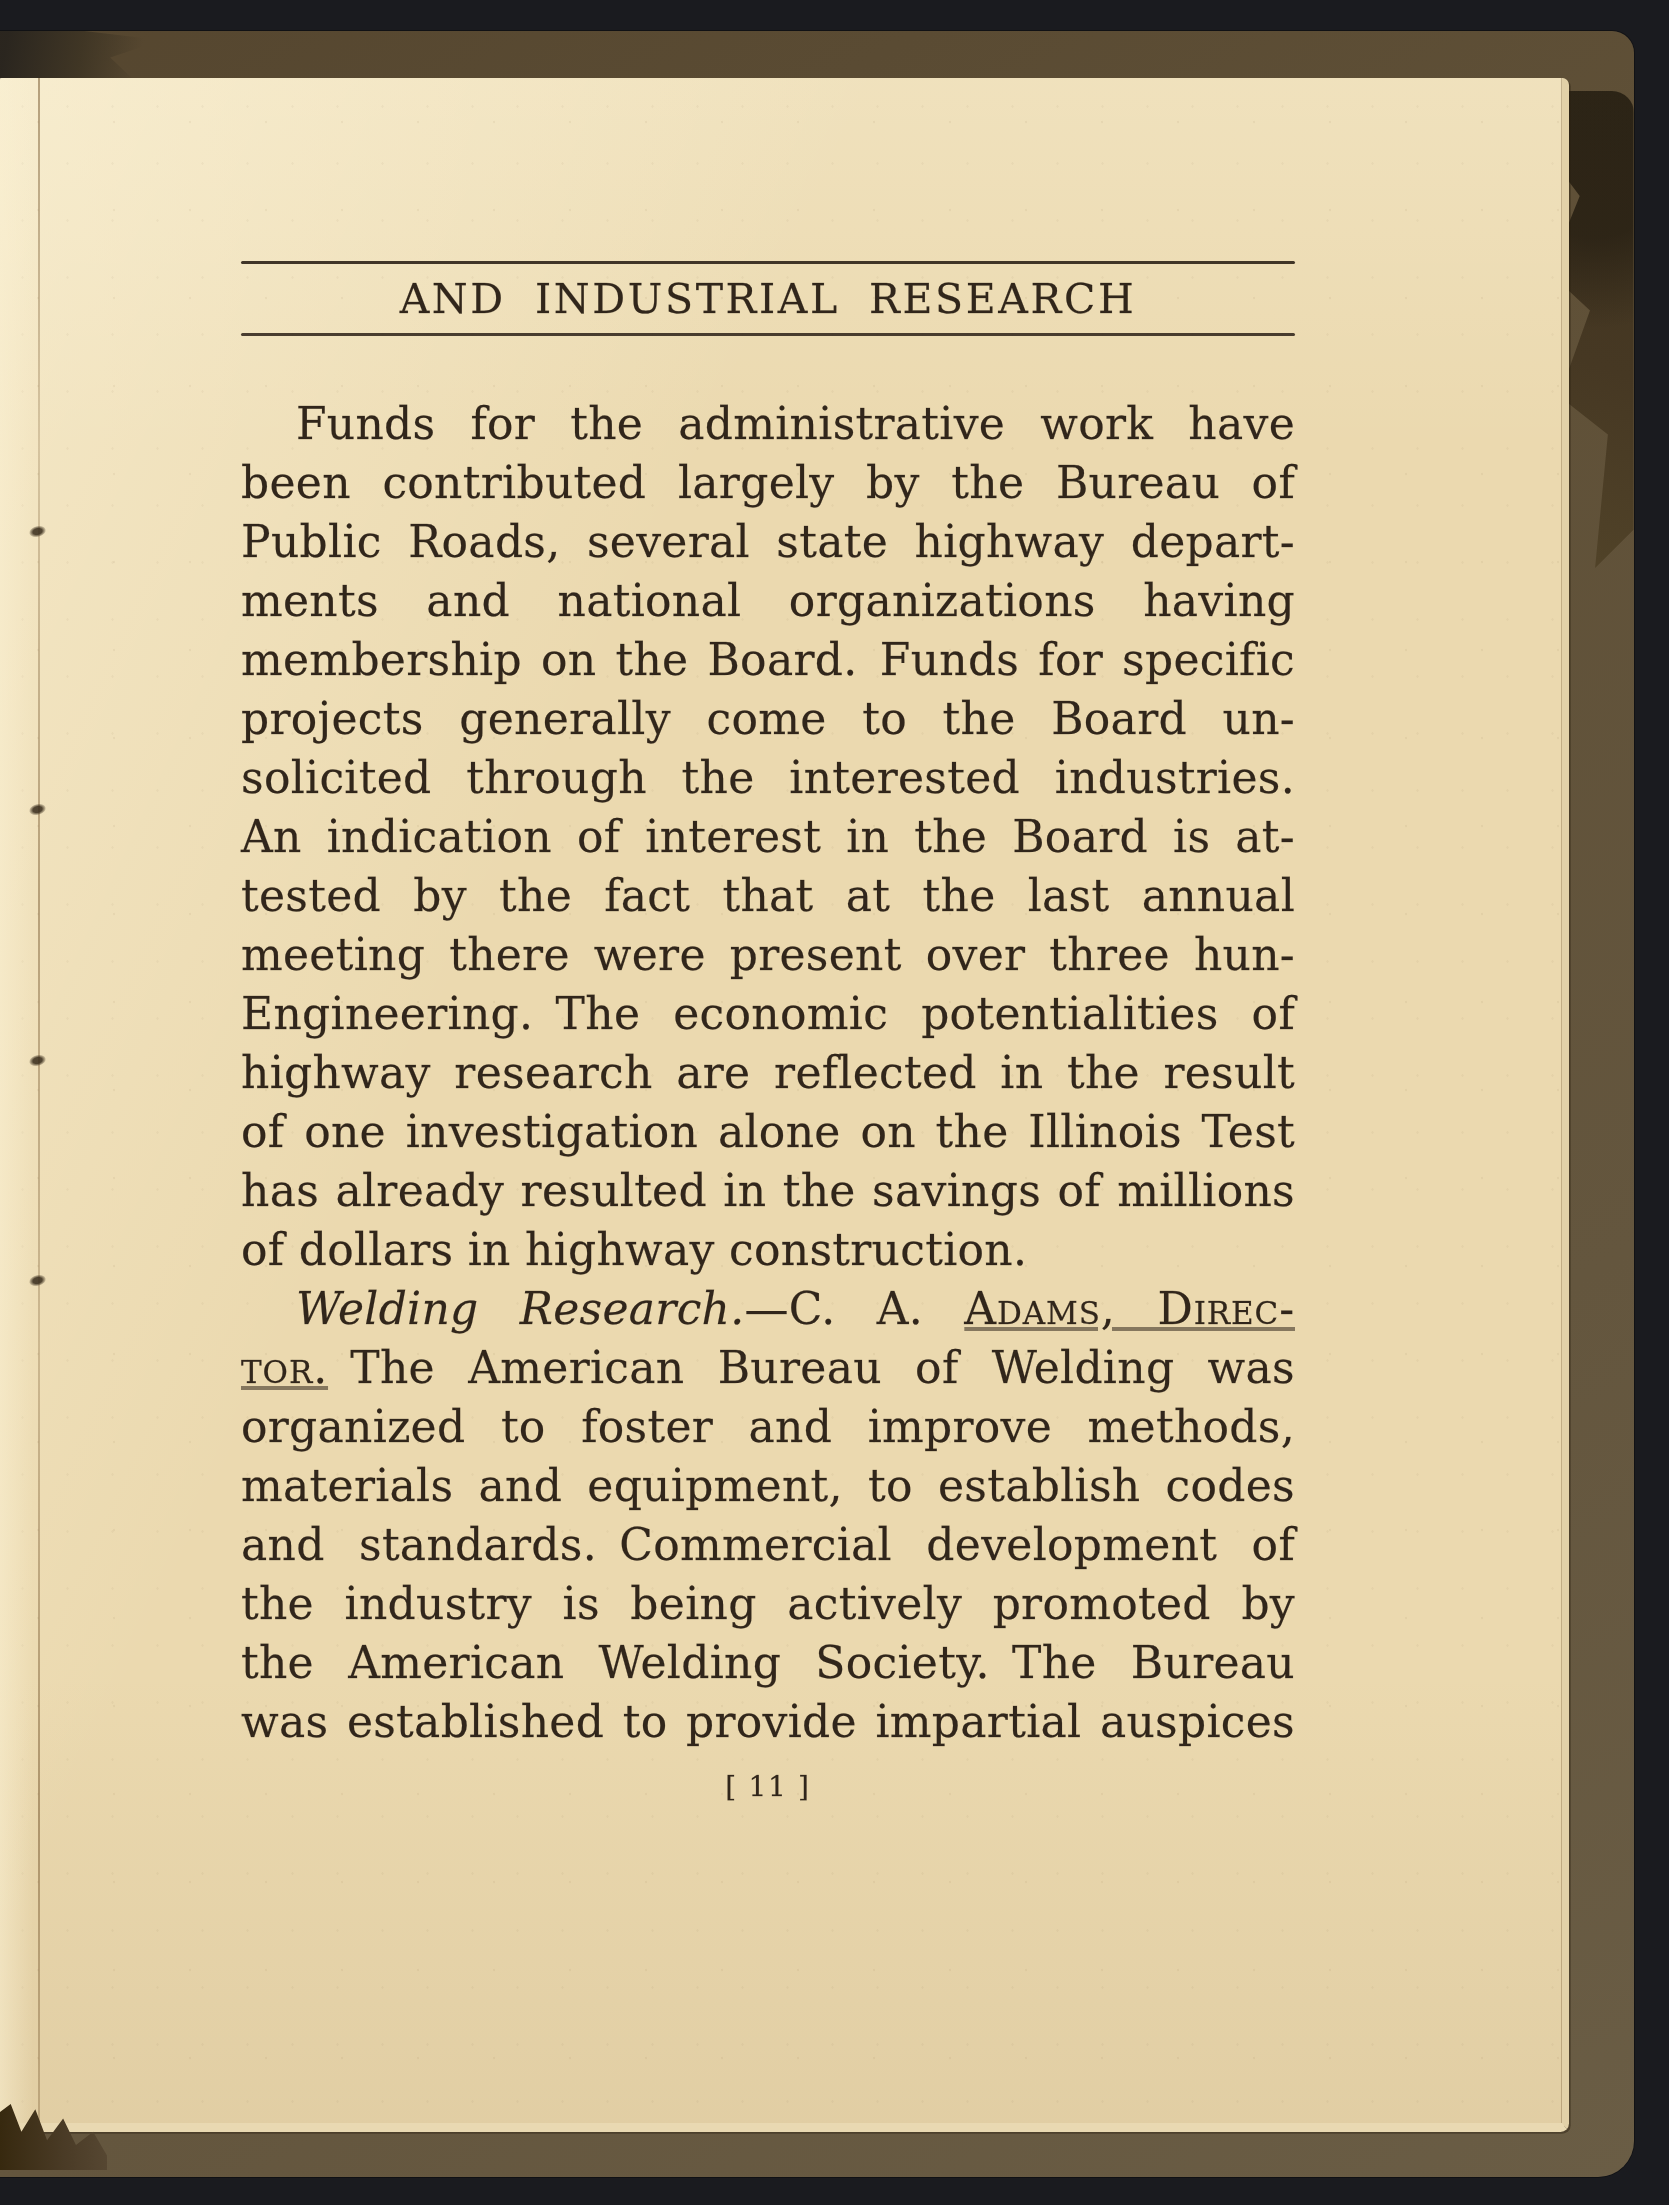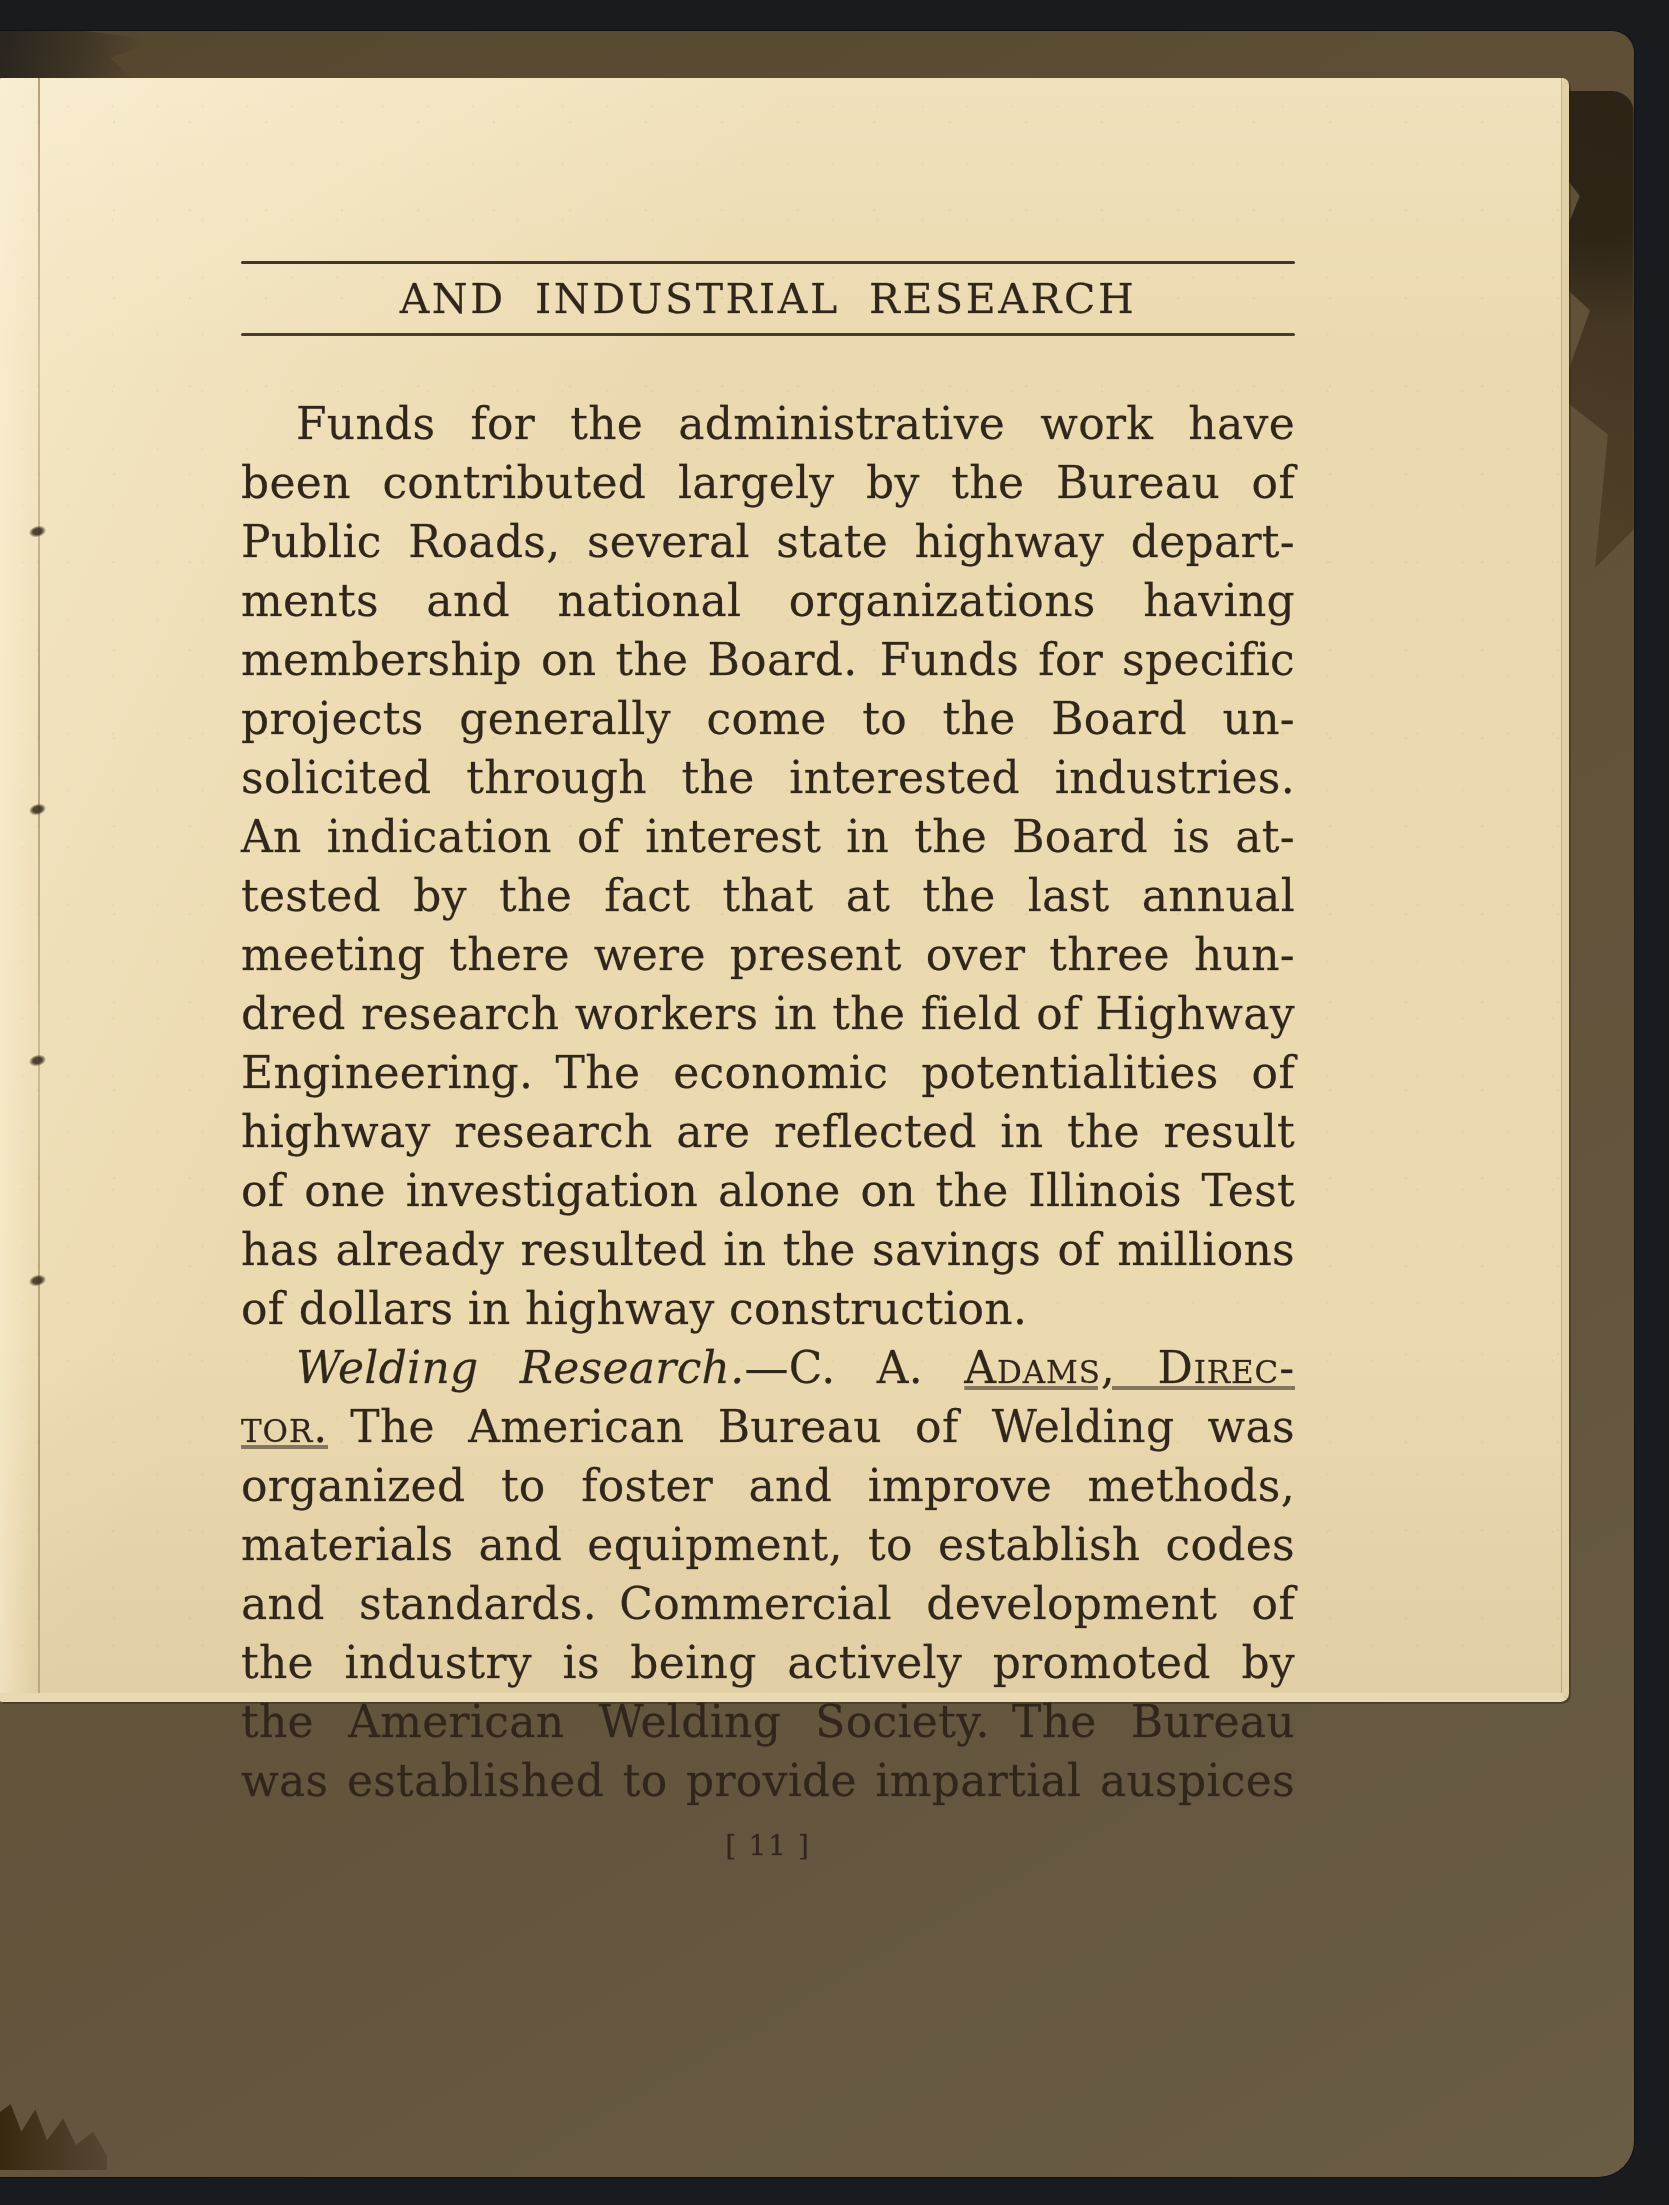--- a/index.html
+++ b/index.html
@@ -39,21 +39,21 @@
     position:absolute;right:0px;top:60px;width:128px;height:477px;
     background:
       radial-gradient(circle at 70% 15%,rgba(25,20,12,.5) 0 18%,rgba(25,20,12,0) 40%),
       linear-gradient(200deg,#3f3420 0%,var(--cover-dark,#463823) 55%,#524429 100%);
     clip-path:polygon(26% 0,100% 0,100% 92%,70% 100%,80% 72%,42% 64%,66% 46%,34% 38%,58% 22%,30% 12%);
     border-radius:0 22px 0 0;
   }
 
   
   .page{
-    position:absolute;left:0;top:78px;width:1569px;height:1624px;
+    position:absolute;left:0;top:78px;width:1569px;height:2054px;
     box-sizing:border-box;
     border-right:7.7px solid var(--edge,#e2d1a8);
     border-bottom:9.4px solid #e9d9b2;
     border-radius:1.7px 6.8px 8.5px 1.7px;
     background-color:var(--paper,#ebd9af);
     background-image:
       radial-gradient(rgba(120,90,50,.07) 1px,transparent 1.4px),
       radial-gradient(rgba(100,75,45,.05) 0.9px,transparent 1.3px),
       linear-gradient(115deg,rgba(255,248,224,.5) 0%,rgba(255,248,224,0) 35%),
       linear-gradient(0deg,rgba(140,110,65,.10) 0%,rgba(140,110,65,0) 22%),
@@ -139,21 +139,20 @@
           <div class="line line-indent"><span>Funds for the administrative work have</span></div>
           <div class="line"><span>been contributed largely by the Bureau of</span></div>
           <div class="line"><span>Public Roads, several state highway depart-</span></div>
           <div class="line"><span>ments and national organizations having</span></div>
           <div class="line"><span>membership on the Board. Funds for specific</span></div>
           <div class="line"><span>projects generally come to the Board un-</span></div>
           <div class="line"><span>solicited through the interested industries.</span></div>
           <div class="line"><span>An indication of interest in the Board is at-</span></div>
           <div class="line"><span>tested by the fact that at the last annual</span></div>
           <div class="line"><span>meeting there were present over three hun-</span></div>
-          <div class="line"><span>dred research workers in the field of Highway</span></div>
           <div class="line"><span>Engineering. The economic potentialities of</span></div>
           <div class="line"><span>highway research are reflected in the result</span></div>
           <div class="line"><span>of one investigation alone on the Illinois Test</span></div>
           <div class="line"><span>has already resulted in the savings of millions</span></div>
           <div class="line line-last"><span>of dollars in highway construction.</span></div>
           <div class="line line-indent"><span class="it">Welding Research.</span><span>—C. A. </span><span class="sc">Adams, Direc-</span></div>
           <div class="line"><span class="sc">tor.</span><span> The American Bureau of Welding was</span></div>
           <div class="line"><span>organized to foster and improve methods,</span></div>
           <div class="line"><span>materials and equipment, to establish codes</span></div>
           <div class="line"><span>and standards. Commercial development of</span></div>

